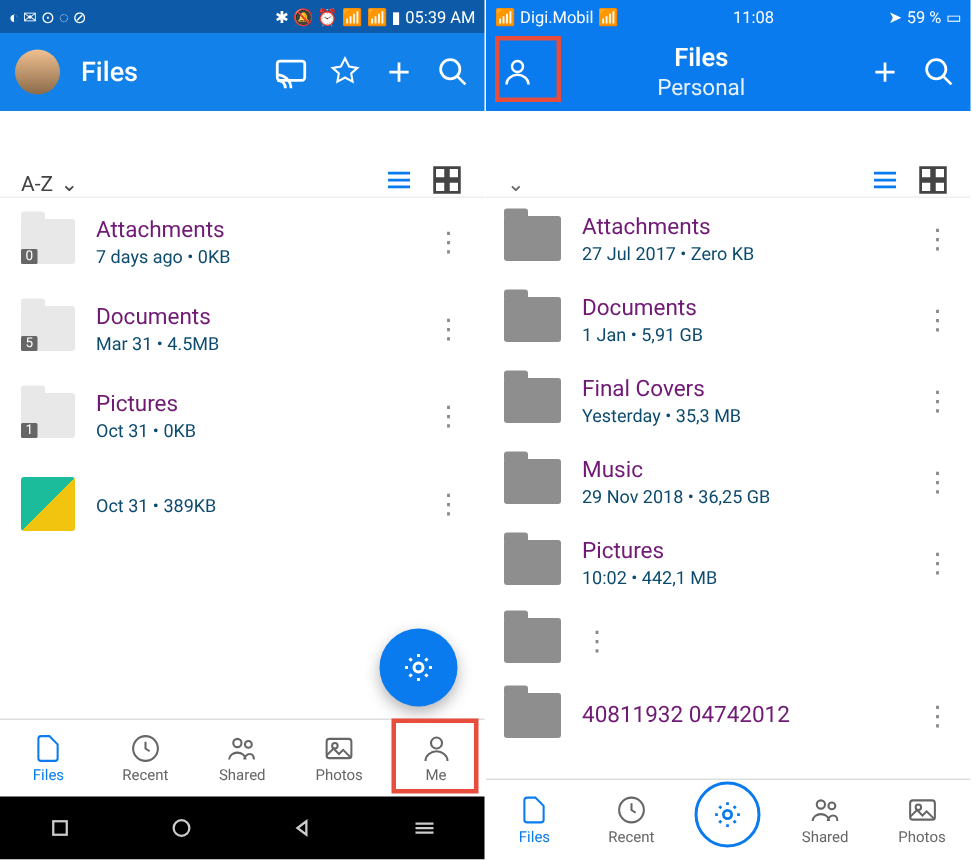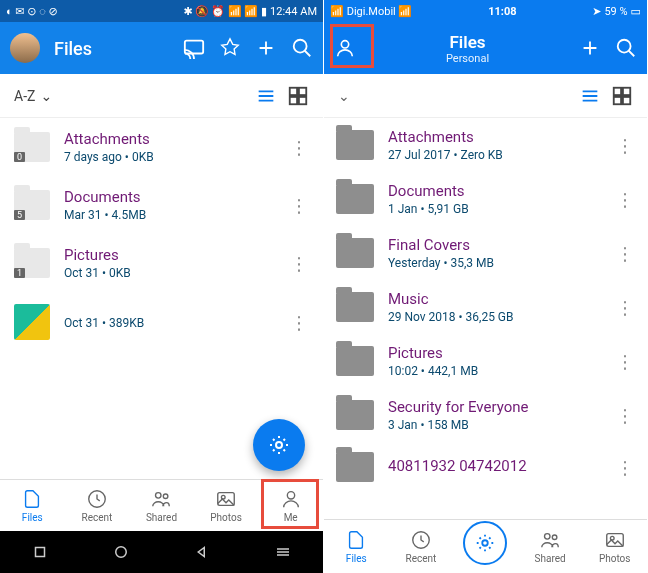--- a/index.html
+++ b/index.html
@@ -6,24 +6,24 @@
 body{background:#fff;display:flex;width:648px;height:573px;overflow:hidden}
 .phone{width:324px;height:573px;display:flex;flex-direction:column;border-right:1px solid #fff;position:relative;background:#fff}
 .status-bar{height:22px;display:flex;align-items:center;justify-content:space-between;padding:0 6px;font-size:11px;color:#fff;background:#0D5BA8}
 .status-bar.ios{background:#0a7bef;color:#fff}
 .status-left,.status-right{display:flex;align-items:center;gap:3px}
 .header{background:#0a7bef;height:52px;display:flex;align-items:center;padding:0 10px;gap:14px;color:#fff}
 .header.android{background:#1282ea}
 .header .title{font-size:18px;font-weight:500;flex:1}
 .header .title-stack{flex:1;text-align:center}
 .header .title-stack .t1{font-size:17px;font-weight:600}
-.header .title-stack .t2{font-size:11px;opacity:.9}
+.header .title-stack .t2{font-size:15px;opacity:.9}
 .avatar{width:30px;height:30px;border-radius:50%;background:linear-gradient(#f0c090,#8b6b4a);}
 .hicon{width:22px;height:22px;display:flex;align-items:center;justify-content:center}
-.sort-row{height:44px;display:flex;align-items:center;padding:0 14px;gap:10px;border-bottom:1px solid #eee;color:#444;font-size:14px}
+.sort-row{height:58px;display:flex;align-items:flex-end;padding:0 14px;gap:10px;border-bottom:1px solid #eee;color:#444;font-size:14px}
 .sort-row .spacer{flex:1}
 .sort-btn{display:flex;align-items:center;gap:5px}
 .vicon{width:22px;height:22px;color:#0a7bef}
 .list{flex:1;overflow:hidden}
 .item{display:flex;align-items:center;padding:10px 12px;gap:14px}
 .item.android{padding:12px 14px}
 .folder{width:38px;height:30px;background:#8e8e8e;border-radius:2px;position:relative}
 .folder:before{content:"";position:absolute;top:-5px;left:0;width:16px;height:6px;background:#8e8e8e;border-radius:2px 2px 0 0}
 .folder.android{width:36px;height:30px;background:#e8e8e8}
 .folder.android:before{background:#e8e8e8}
@@ -47,21 +47,21 @@
 </head>
 <body>
 
 <div class="phone">
   <div class="status-bar">
     <div class="status-left">
       <span>◐ ✉ ⊙ ◌ ⊘</span>
     </div>
     <div class="status-right">
       <span>✱ 🔕 ⏰ 📶 📶 ▮</span>
-      <span>12:44 AM</span>
+      <span>05:39 AM</span>
     </div>
   </div>
   <div class="header android">
     <div class="avatar"></div>
     <div class="title">Files</div>
     <div class="hicon">
         <svg viewBox="0 0 24 24" fill="none" stroke="#fff" stroke-width="2">
           <rect x="2" y="4" width="20" height="14" rx="2"></rect>
           <path d="M2 18c3 0 6 2 6 6M2 14c5 0 10 4 10 10"></path>
         </svg>
@@ -199,21 +199,21 @@
   </div>
 </div>
 
 <div class="phone">
   <div class="status-bar ios">
     <div class="status-left">
       <span>📶</span>
       <span>Digi.Mobil</span>
       <span>📶</span>
     </div>
-    <div style="font-weight:700">11:08</div>
+    <div style="font-weight:400">11:08</div>
     <div class="status-right">
       <span>➤</span>
       <span>59 %</span>
       <span>▭</span>
     </div>
   </div>
   <div class="header">
     <div class="hicon">
         <svg viewBox="0 0 24 24" fill="none" stroke="#fff" stroke-width="1.8">
           <circle cx="12" cy="8" r="4"></circle>
@@ -288,24 +288,20 @@
     <div class="item">
         <div class="folder"></div>
         <div class="meta">
           <div class="name">Pictures</div>
           <div class="sub">10:02 • 442,1 MB</div>
         </div>
         <div class="dots">⋮</div>
       </div>
     <div class="item">
         <div class="folder"></div>
-        <div class="meta">
-          <div class="name">Security for Everyone</div>
-          <div class="sub">3 Jan • 158 MB</div>
-        </div>
         <div class="dots">⋮</div>
       </div>
     <div class="item">
         <div class="folder"></div>
         <div class="meta">
           <div class="name">40811932          04742012</div>
           <div class="sub"></div>
         </div>
         <div class="dots">⋮</div>
       </div>

